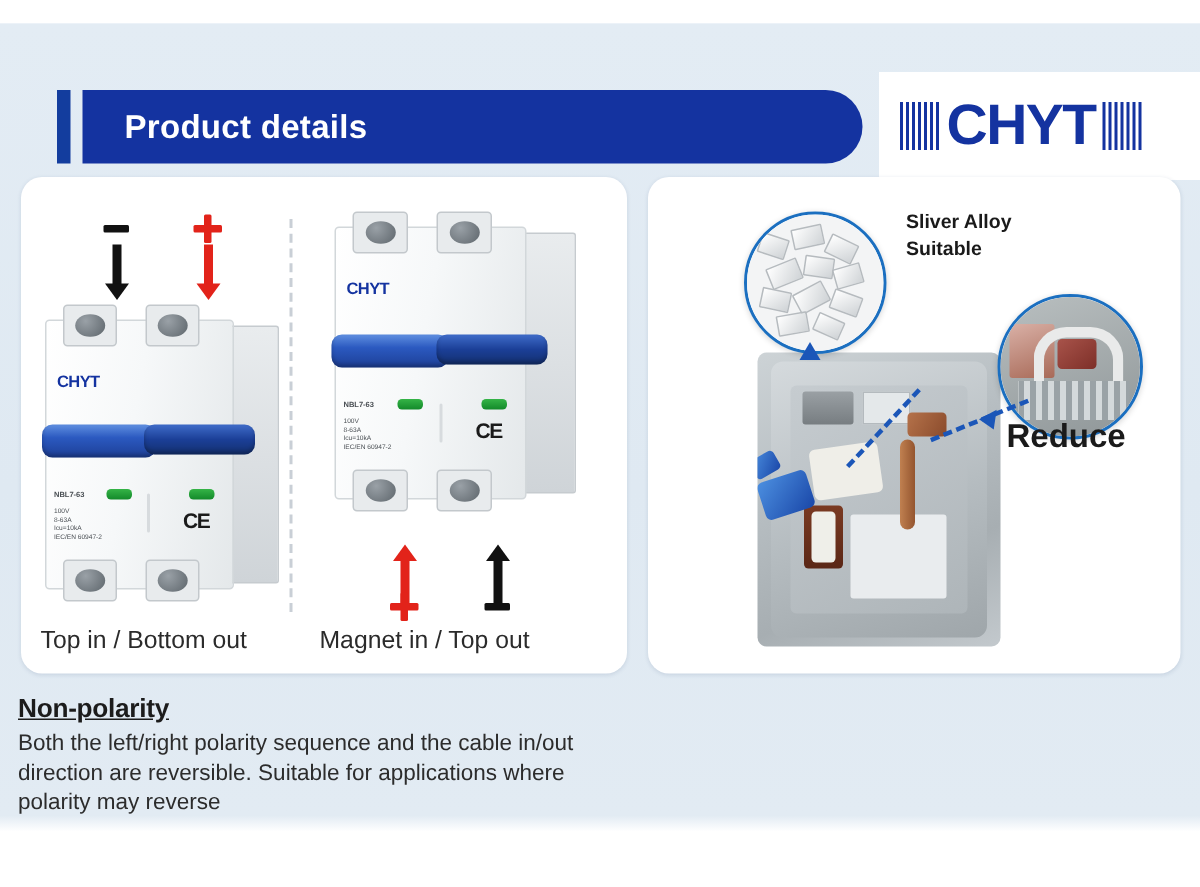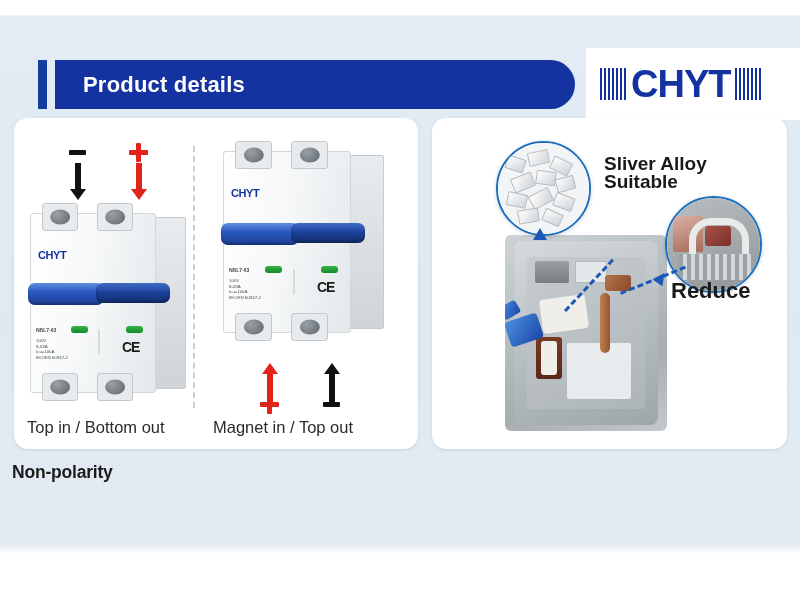--- a/index.html
+++ b/index.html
@@ -94,30 +94,30 @@
     background:linear-gradient(155deg,#cdd3d6 0%,#b9c0c4 35%,#a7aeb2 70%,#c3c9cd 100%);
   }
   .circle-callout{
     position:absolute;border-radius:50%;border:2.5px solid #1b6fc0;overflow:hidden;
     box-shadow:0 1px 4px rgba(0,0,0,.18);
   }
   .chips{position:absolute;left:0;top:0;width:100%;height:100%;background:#f3f4f5;}
   .chips i{position:absolute;background:linear-gradient(135deg,#ffffff,#cfd3d6);
            border:1px solid #b6bbbf;border-radius:1px;}
   .lbl{position:absolute;font-weight:bold;color:#1a1a1a;white-space:nowrap;}
-  #label-sliver{left:604px;top:155px;font-size:19px;line-height:18px;}
+  #label-sliver{left:604px;top:139px;font-size:13px;line-height:18px;}
   #label-magnet{left:671px;top:278px;font-size:22px;}
   .dashline{position:absolute;border-top:3px dashed #1b56b8;transform-origin:0 0;}
   .bluearrow{position:absolute;width:0;height:0;}
 
   
   .cap-block{position:absolute;}
   #caption-left{left:12px;top:462px;width:410px;}
   #caption-right{left:438px;top:462px;width:350px;}
-  .cap-title{font-size:17.5px;font-weight:bold;color:#1c1c1c;margin:0 0 3px 0;letter-spacing:-.2px;}
+  .cap-title{font-size:17.5px;font-weight:bold;color:#1c1c1c;margin:0 0 3px 0;letter-spacing:-.2px;text-decoration:underline;}
   .cap-text{font-size:15px;color:#2c2c2c;line-height:19.5px;}
 </style>
 </head>
 <body>
 
 <div class="page"></div>
 
 <div class="header">
   <div class="hdr-tick"></div>
   <div class="hdr-bar">
@@ -288,16 +288,17 @@
   <div style="position:absolute;left:22px;top:20px;width:46px;height:34px;border:7px solid #e9eaea;border-bottom:none;border-radius:22px 22px 0 0;"></div>
   <div style="position:absolute;left:38px;top:28px;width:26px;height:20px;background:linear-gradient(140deg,#a8534a,#7d2f28);border-radius:3px;"></div>
   <div style="position:absolute;left:12px;top:56px;width:74px;height:26px;background:repeating-linear-gradient(90deg,#9aa2a6 0 4px,#d4d9db 4px 8px);"></div>
 </div>
 <div class="dashline" style="left:620px;top:292px;width:70px;transform:rotate(-22deg);"></div>
 <div class="bluearrow" style="left:655px;top:272px;border-left:6px solid transparent;border-right:6px solid transparent;border-bottom:12px solid #1b56b8;transform:rotate(35deg);"></div>
 <div class="lbl" id="label-magnet">Reduce</div>
 
 <div class="cap-block" id="caption-left">
   <div class="cap-title">Non-polarity</div>
+  <div class="cap-text">Both the left/right polarity sequence and the cable in/out direction are reversible. Suitable for applications where polarity may reverse</div>
 </div>
 
 <div class="cap-block" id="caption-right">
 </div>
 
 </body></html>

